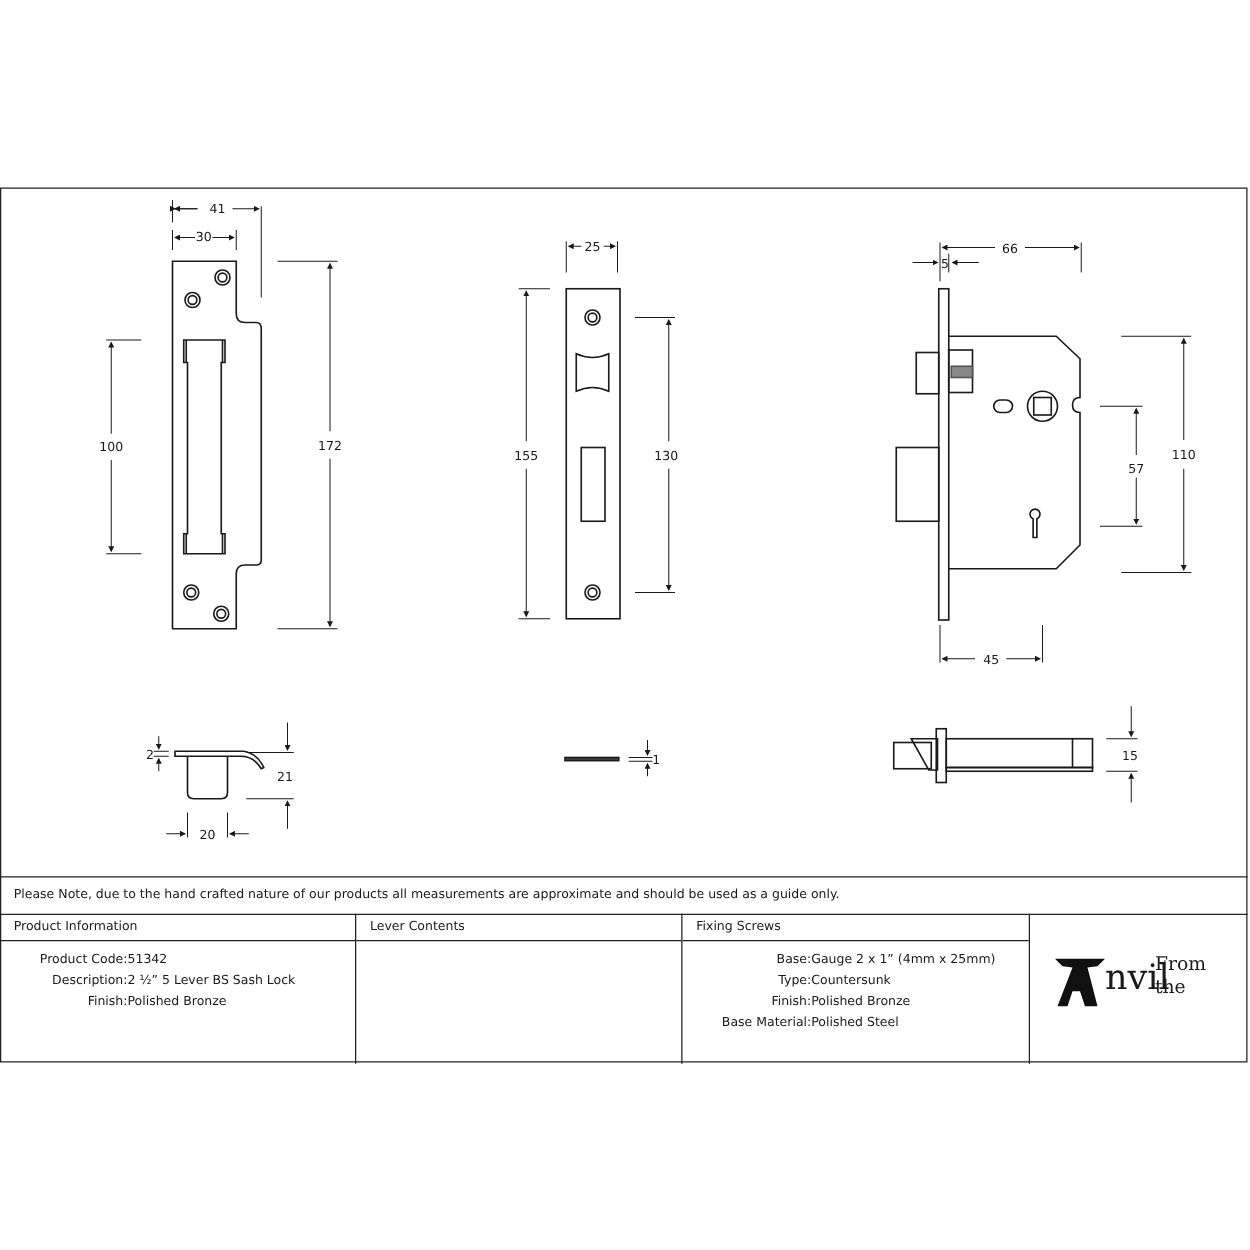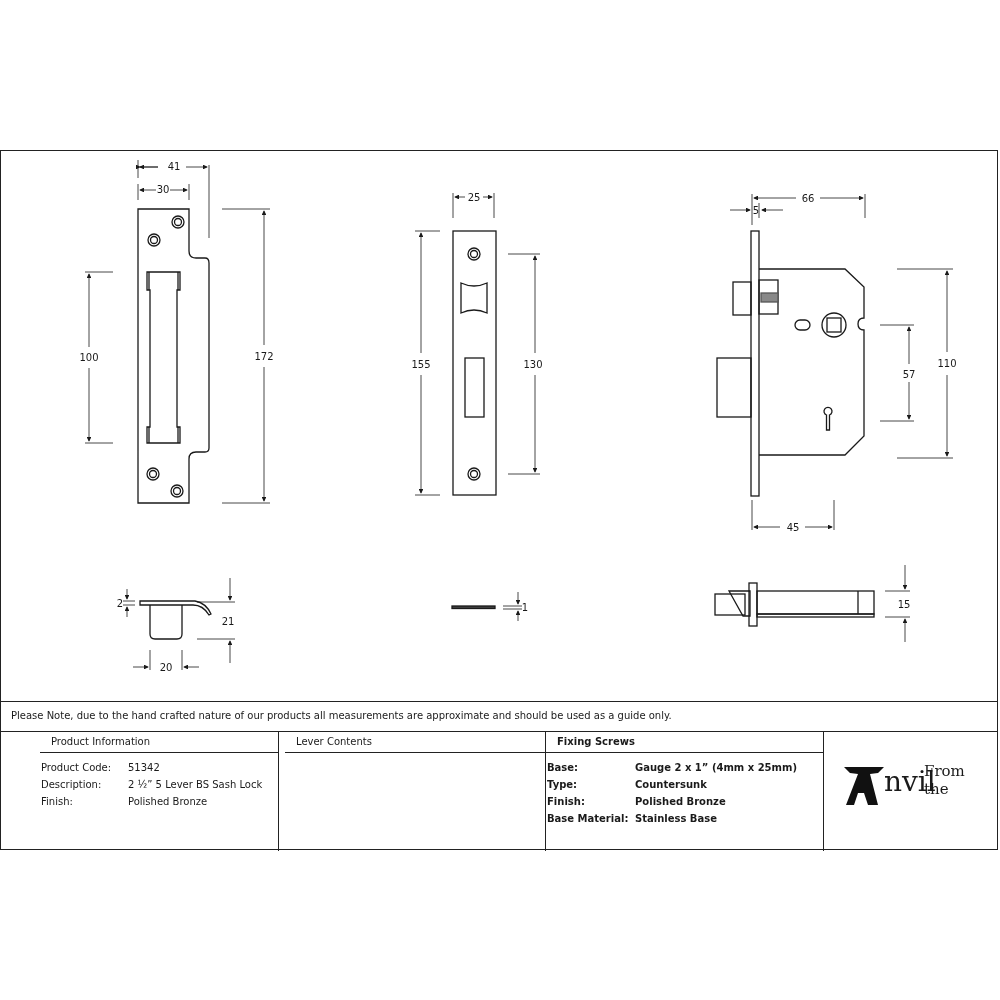--- a/index.html
+++ b/index.html
@@ -5,27 +5,27 @@
     html, body { margin: 0; padding: 0; background: #ffffff; }
     body { width: 1000px; height: 1000px; position: relative; font-family: "DejaVu Sans", sans-serif; color: #1a1a1a; overflow: hidden; }
     .sheet { position: absolute; left: 0; top: 150px; width: 998px; height: 700px; border: 1px solid #222; box-sizing: border-box; }
     .drawing { position: absolute; left: 0; top: 0; width: 1000px; height: 1000px; }
     .dim-text { font-family: "DejaVu Sans", sans-serif; font-size: 10px; fill: #1a1a1a; }
     .info { position: absolute; left: 0; top: 701px; width: 998px; height: 150px; border-top: 1px solid #222; box-sizing: border-box; font-size: 10px; }
     .note { position: absolute; left: 11px; top: 8px; font-size: 10px; text-align: right; }
     .note-line { position: absolute; left: 0; top: 29px; width: 998px; border-top: 1px solid #222; }
     .col { position: absolute; top: 29px; height: 120px; box-sizing: border-box; }
     .col-head { height: 21px; line-height: 21px; padding-left: 11px; border-bottom: 1px solid #222; }
-    .col-body { padding: 6px 0 0 1px; }
+    .col-body { padding: 6px 0 0 15px; text-align: right; }
     .kv { display: flex; height: 17px; line-height: 17px; }
     .kv .k { width: 87px; }
     .item { height: 17px; line-height: 17px; }
-    .c1 { left: 0; width: 239px; border-right: 1px solid #222; margin-left: 40px; }
+    .c1 { left: 0; width: 285px; border-right: 1px solid #222; }
     .c2 { left: 285px; width: 261px; border-right: 1px solid #222; }
-    .c3 { left: 546px; width: 278px; border-right: 1px solid #222; font-weight: bold; }
+    .c3 { left: 546px; width: 278px; border-right: 1px solid #222; }
     .c3 .kv .k { width: 88px; }
     .c4 { left: 824px; width: 174px; }
     .logo { position: absolute; left: 20px; top: 22px; width: 140px; height: 60px; }
     .logo-small { position: absolute; left: 80px; top: 9px; font-family: "DejaVu Serif", serif; font-size: 15px; }
     .logo-rest { position: absolute; left: 33px; top: 12px; font-family: "DejaVu Serif", serif; font-size: 28px; }
   </style>
 </head>
 <body>
 
 <div class="sheet"></div>
@@ -234,21 +234,21 @@
       <div class="kv">
           <span class="k">Type:</span>
           <span>Countersunk</span>
         </div>
       <div class="kv">
           <span class="k">Finish:</span>
           <span>Polished Bronze</span>
         </div>
       <div class="kv">
           <span class="k">Base Material:</span>
-          <span>Stainless Base</span>
+          <span>Polished Steel</span>
         </div>
     </div>
   </div>
 
   <div class="col c4">
     <div class="logo">
       <svg width="40" height="45" style="position:absolute;left:0;top:12px">
         <path d="M0,2 L40,2 L34,8 L26,9 L34,40 L24,40 L20,28 L14,28 L10,40 L2,40 L14,9 L6,8 Z" fill="#111"></path>
       </svg>
       <span class="logo-small">From the</span>

